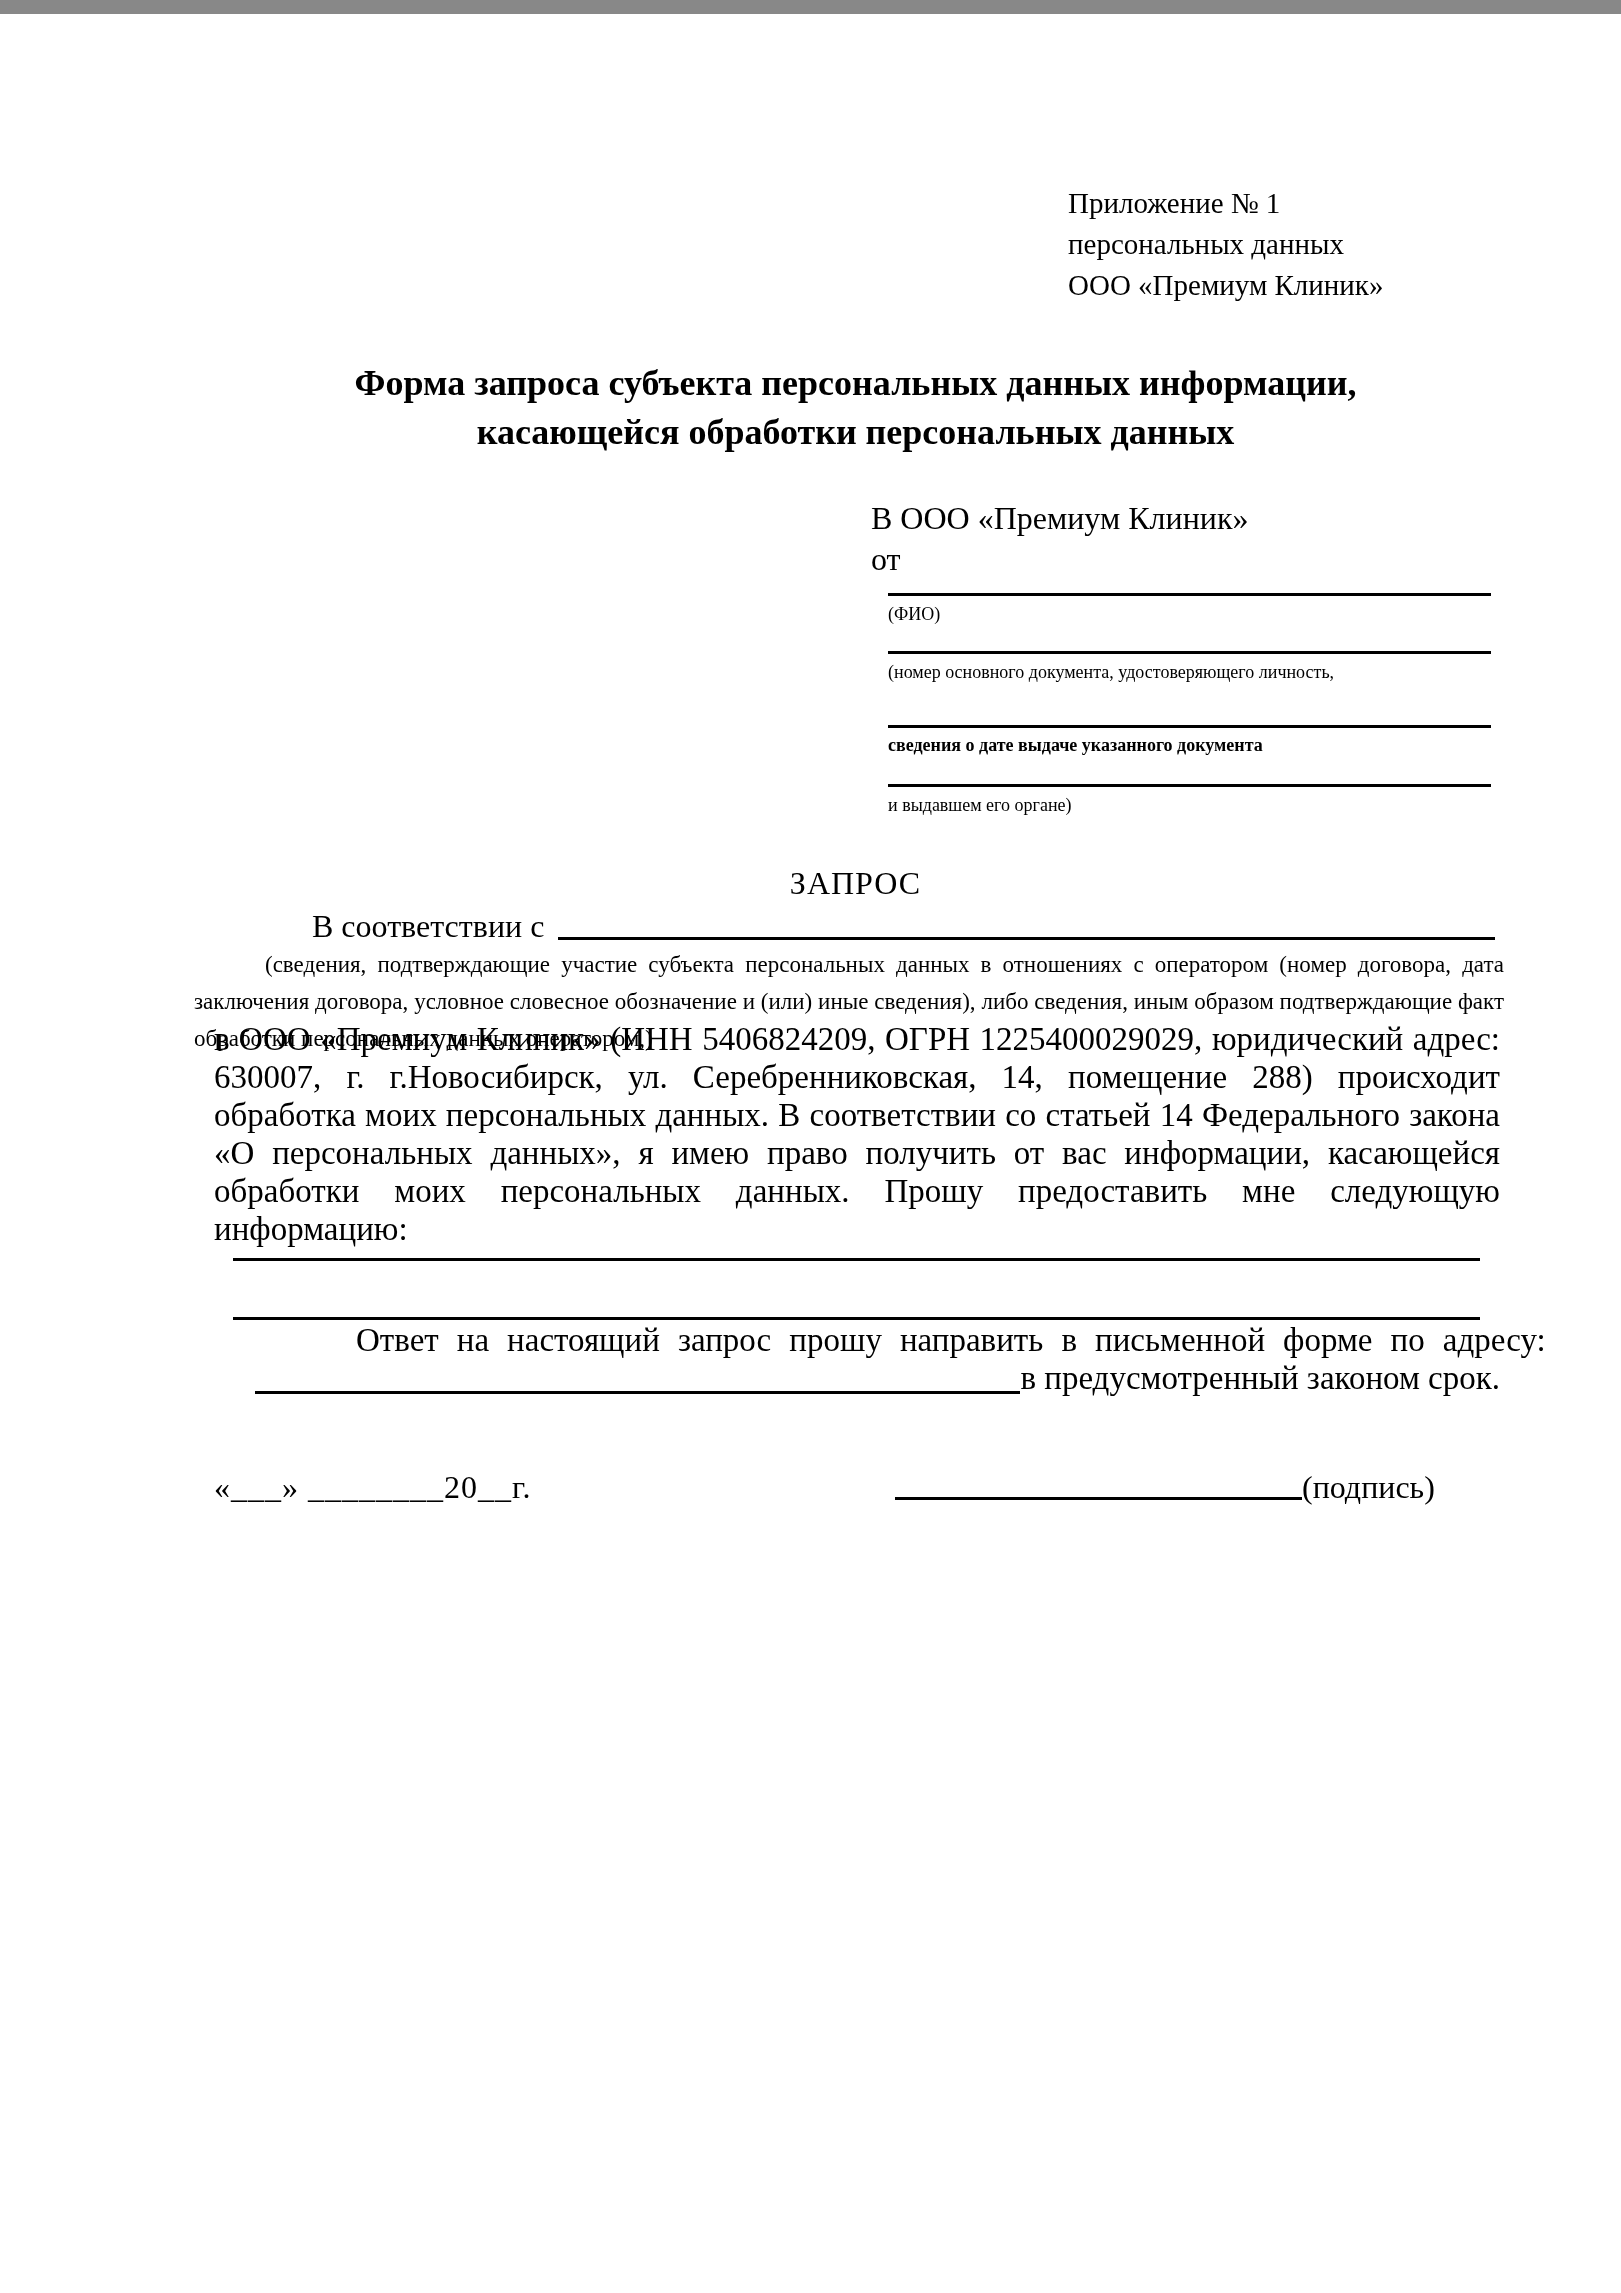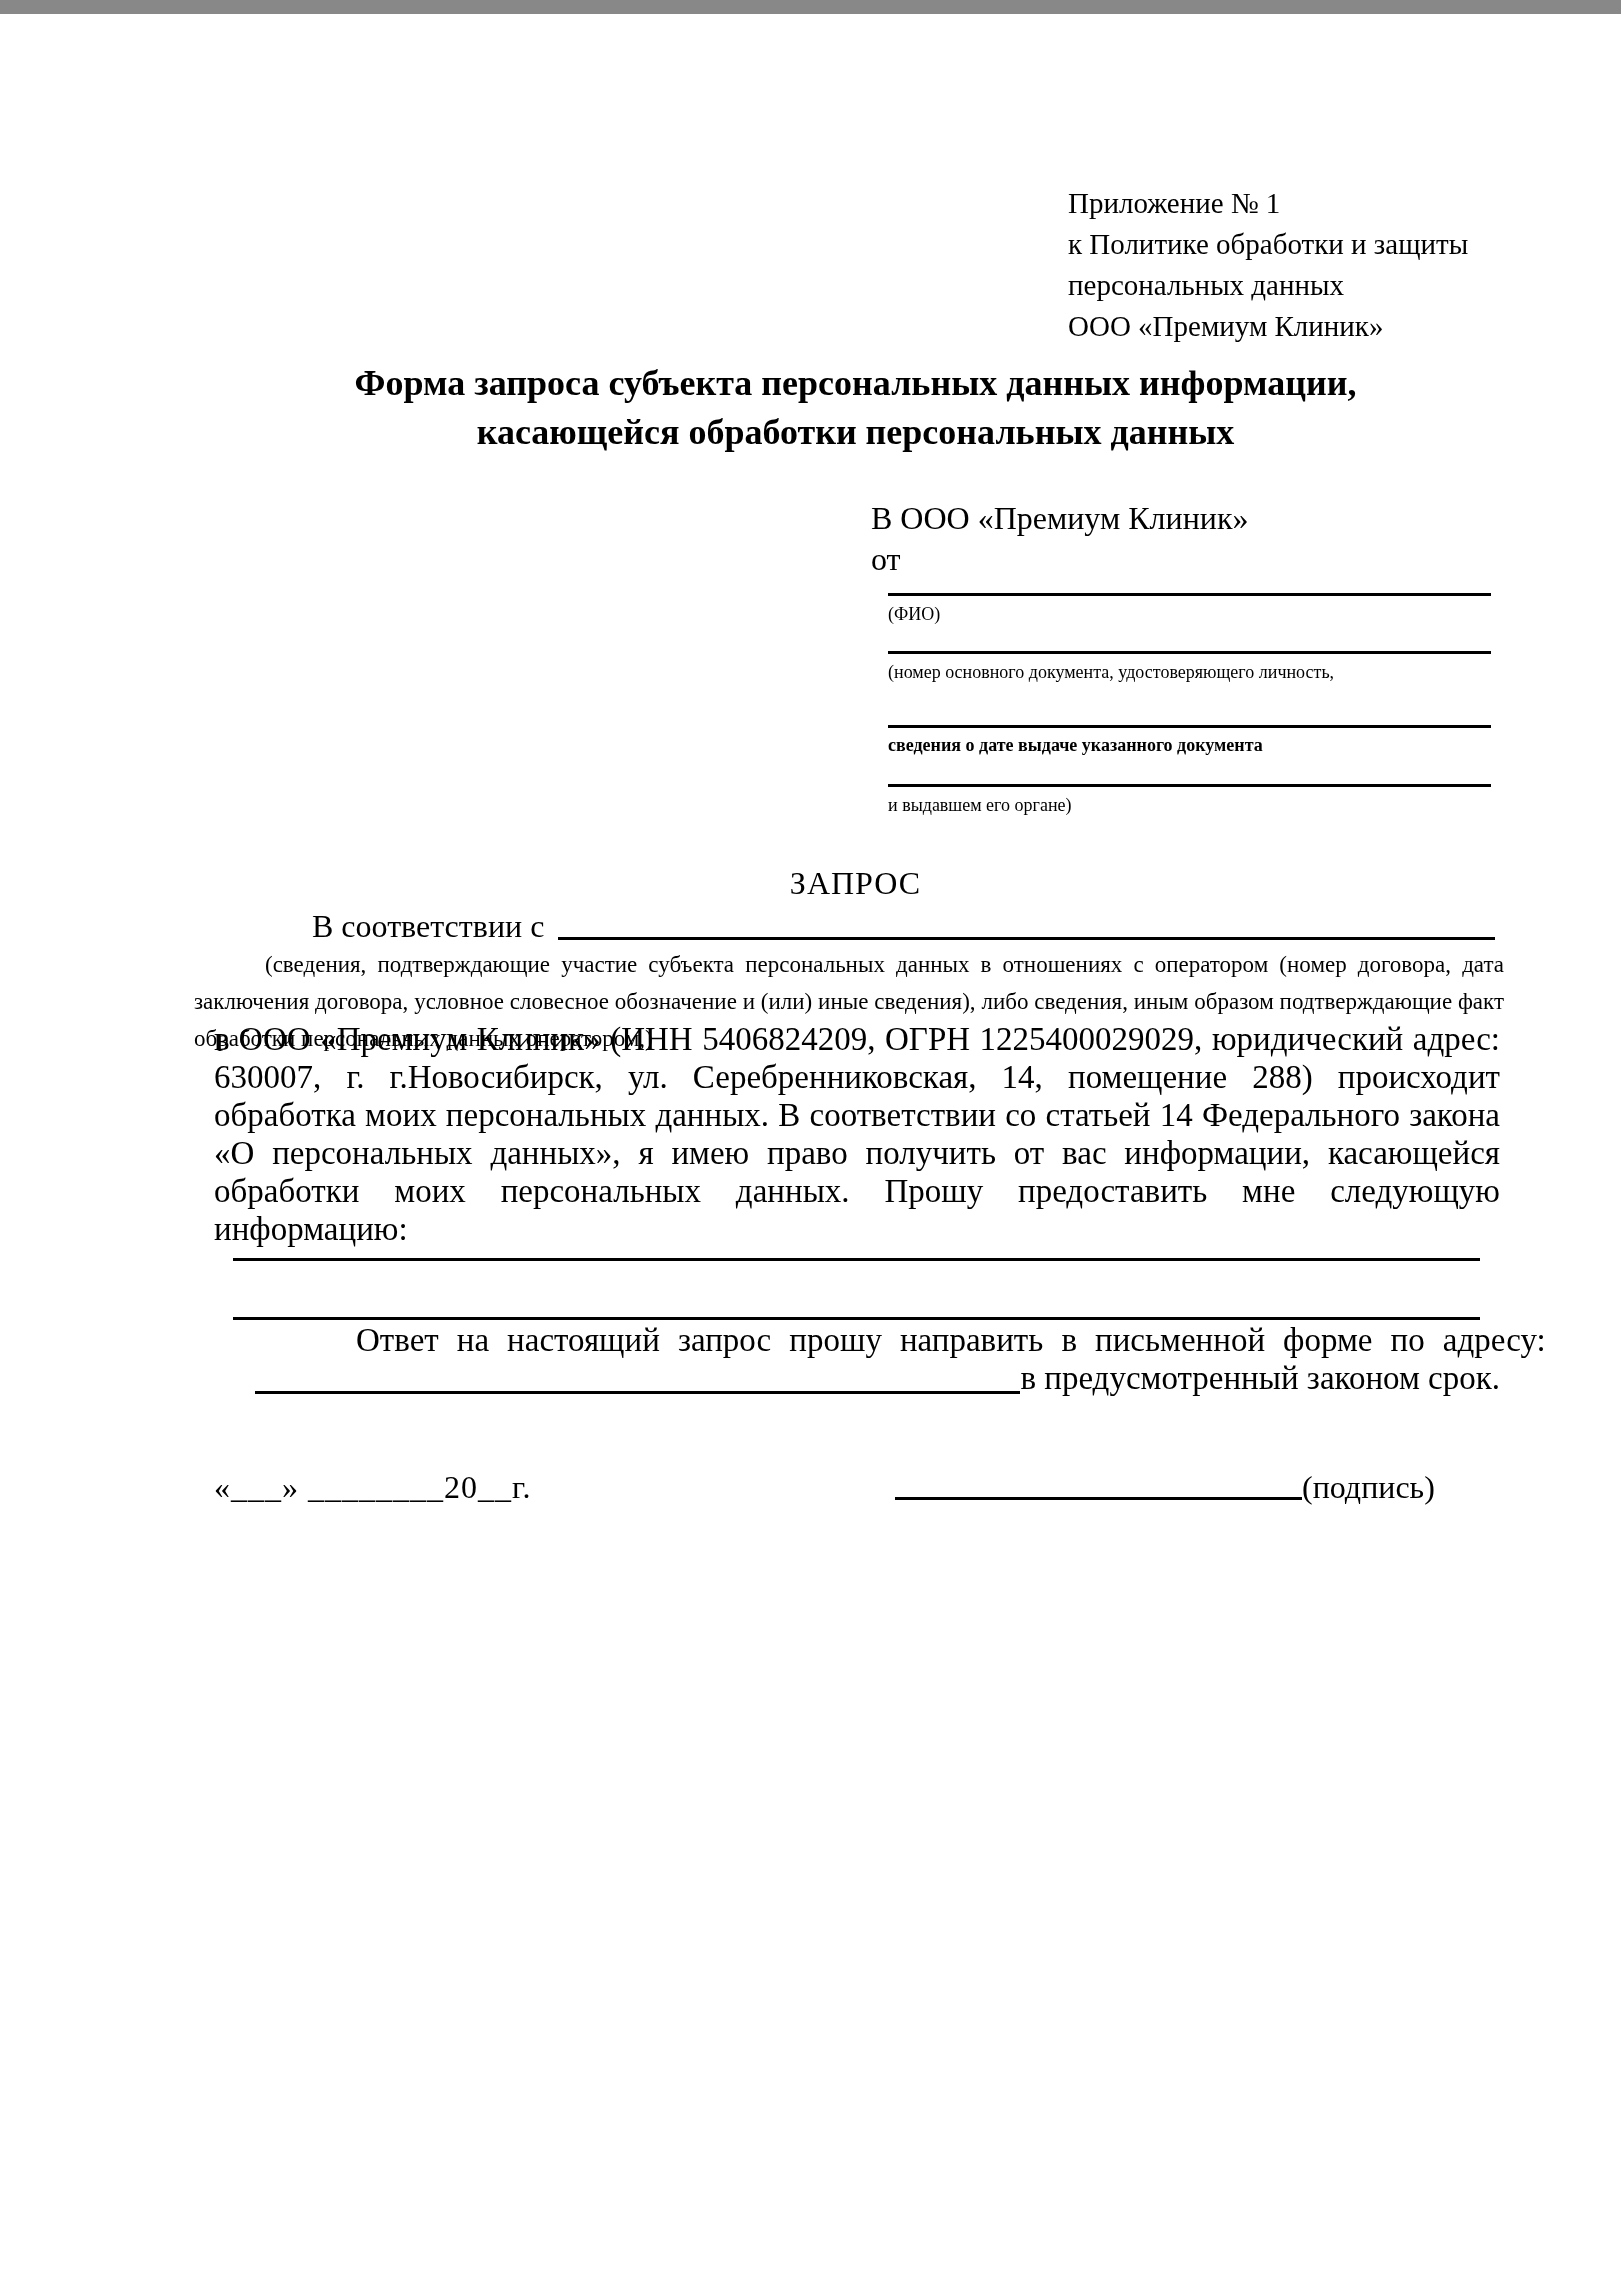--- a/index.html
+++ b/index.html
@@ -40,21 +40,20 @@
   .sig-line{left:895px;top:1483px;width:407px;height:0;border-top:3.9px solid #000;}
   .sig-cap{left:1302px;top:1455px;font-size:32px;}
 </style>
 </head>
 <body>
 
 <div class="page">
 
   <div class="abs appendix">
     <div>Приложение № 1</div>
-    <div>к Политике обработки и защиты</div>
     <div>персональных данных</div>
     <div>ООО «Премиум Клиник»</div>
   </div>
 
   <div class="abs title">
     <div>Форма запроса субъекта персональных данных информации,</div>
     <div>касающейся обработки персональных данных</div>
   </div>
 
   <div class="abs to-line">В ООО «Премиум Клиник»</div>

